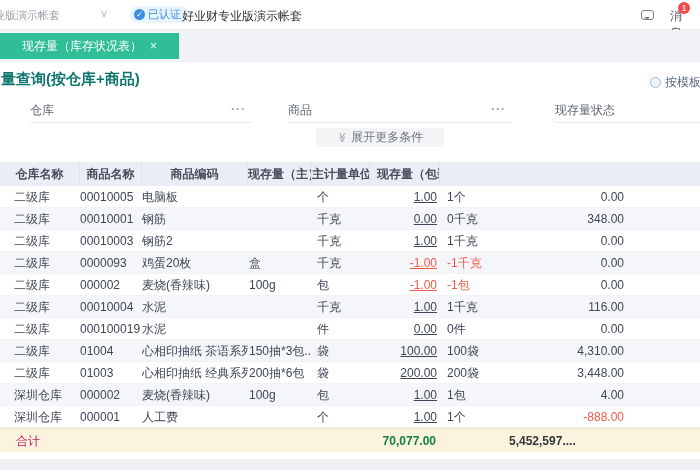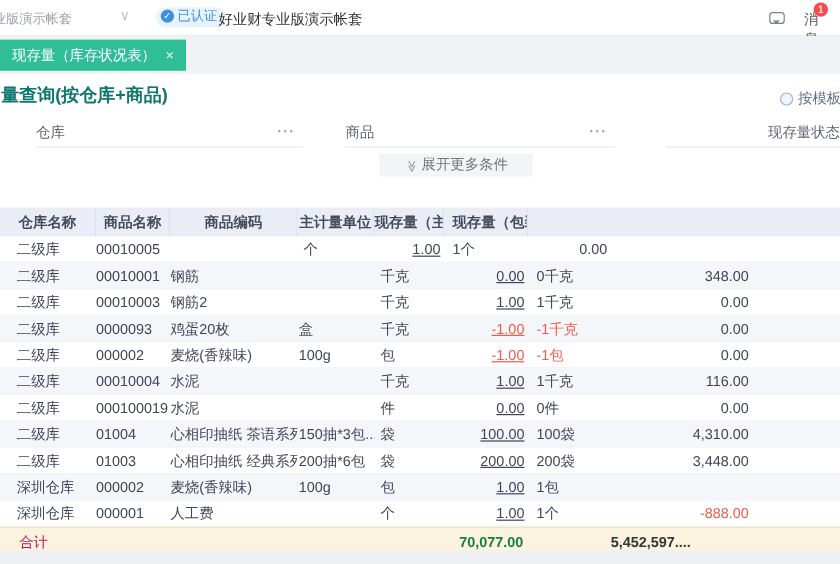--- a/index.html
+++ b/index.html
@@ -25,41 +25,41 @@
   .bubble { position:absolute; right:40px; top:10px; width:13px; height:10px;
     border:1px solid #7a7f88; border-radius:3px; }
   .bubble:after { content:""; position:absolute; left:2px; bottom:-4px;
     border:3px solid transparent; border-top-color:#7a7f88; }
   .msg-label { position:absolute; right:12px; top:8px; color:#555; }
   .msg-badge { position:absolute; right:4px; top:2px; width:12px; height:12px; border-radius:50%;
     background:#f14c50; color:#fff; font-size:9px; line-height:12px; text-align:center; }
   
   .tabstrip { position:absolute; left:0; top:30px; width:700px; height:32px; background:#f0f2f5; }
   .tab { position:absolute; left:0; top:3px; height:26px; line-height:26px;
-    background:#2fbe96; color:#fff; padding:0 10px; font-size:12px; white-space:nowrap; }
+    background:#2fbe96; color:#fff; padding:0 22px; font-size:12px; white-space:nowrap; }
   .tab .close { margin-left:8px; opacity:.9; cursor:pointer; }
   
   .main { position:absolute; left:0; top:62px; width:700px; height:408px; background:#fff; }
   .page-title { position:absolute; left:1px; top:8px; font-size:15px; font-weight:bold; color:#0f766e; white-space:nowrap; }
   .scheme { position:absolute; left:650px; top:12px; white-space:nowrap; color:#5e6d82; }
   .scheme .ring { display:inline-block; width:11px; height:11px; border:1.5px solid #9fb6d8;
     border-radius:50%; vertical-align:-2px; margin-right:4px; background:#eef4fb; }
   
   .field { position:absolute; top:40px; height:21px; border-bottom:1px solid #e6e9f0; }
   .field .flabel { color:#5f6672; }
   .field .dots { position:absolute; right:6px; top:0; color:#98a0b3; letter-spacing:1px; font-weight:bold; cursor:pointer; }
   .f-warehouse { left:30px;  width:222px; }
   .f-product   { left:288px; width:224px; }
-  .f-status    { left:555px; width:145px;text-align:right; }
+  .f-status    { left:555px; width:145px; }
   
   .expand-btn { position:absolute; left:316px; top:66px; width:128px; height:19px; line-height:19px;
     background:#f3f4f6; color:#72767f; text-align:center; border-radius:2px; cursor:pointer; }
   .expand-btn .dbl { display:inline-block; transform:rotate(90deg); font-size:10px; color:#9aa0ab; margin-right:4px; }
   
-  .table { position:absolute; left:0; top:100px; width:700px;margin-top:11px; }
+  .table { position:absolute; left:0; top:100px; width:700px; }
   .trow, .thead { display:grid; grid-template-columns:80px 62px 106px 64px 58px 70px 70px 118px 1fr; }
   .thead { height:24px; line-height:24px; background:#ebedf6; font-weight:bold; color:#454c5c; }
   .thead .cell { border-right:1px solid #e0e3ee; overflow:hidden; white-space:nowrap; }
   .thead .cell:last-child { border-right:none; }
   .trow { height:22px; line-height:22px; border-bottom:1px solid #f2f3f7; }
   .trow.even { background:#f5f6fa; }
   .cell { overflow:hidden; white-space:nowrap; }
   .c1 { padding-left:14px; }
   .thead .c1, .thead .c2, .thead .c3, .thead .c4, .thead .c5 { text-align:center; padding-left:0; }
   .c4 { padding-left:1px; }
@@ -119,29 +119,30 @@
     <span class="flabel">现存量状态</span>
   </div>
 
   <div class="expand-btn"><span class="dbl">≫</span><span>展开更多条件</span></div>
 
   <div class="table">
     <div class="thead">
       <span class="cell c1">仓库名称</span>
       <span class="cell c3">商品名称</span>
       <span class="cell c2">商品编码</span>
+      <span class="cell c6">现存量（主）</span>
       <span class="cell c5">主计量单位</span>
-      <span class="cell c6">现存量（主）</span>
       <span class="cell c7">现存量（包装）</span>
       <span class="cell c9"></span>
     </div>
 
     <div class="trow odd">
       <span class="cell c1">二级库</span>
       <span class="cell c2">00010005</span>
+      <span class="cell c3">电脑板</span>
       <span class="cell c4"></span>
       <span class="cell c5">个</span>
       <span class="cell c6"><a class="lnk">1.00</a></span>
       <span class="cell c7">1个</span>
       <span class="cell c8">0.00</span>
       <span class="cell c9"></span>
     </div>
     <div class="trow even">
       <span class="cell c1">二级库</span>
       <span class="cell c2">00010001</span>
@@ -231,20 +232,21 @@
       <span class="cell c9"></span>
     </div>
     <div class="trow even">
       <span class="cell c1">深圳仓库</span>
       <span class="cell c2">000002</span>
       <span class="cell c3">麦烧(香辣味)</span>
       <span class="cell c4">100g</span>
       <span class="cell c5">包</span>
       <span class="cell c6"><a class="lnk">1.00</a></span>
       <span class="cell c7">1包</span>
+      <span class="cell c8">4.00</span>
       <span class="cell c9"></span>
     </div>
     <div class="trow odd">
       <span class="cell c1">深圳仓库</span>
       <span class="cell c2">000001</span>
       <span class="cell c3">人工费</span>
       <span class="cell c4"></span>
       <span class="cell c5">个</span>
       <span class="cell c6"><a class="lnk">1.00</a></span>
       <span class="cell c7">1个</span>

